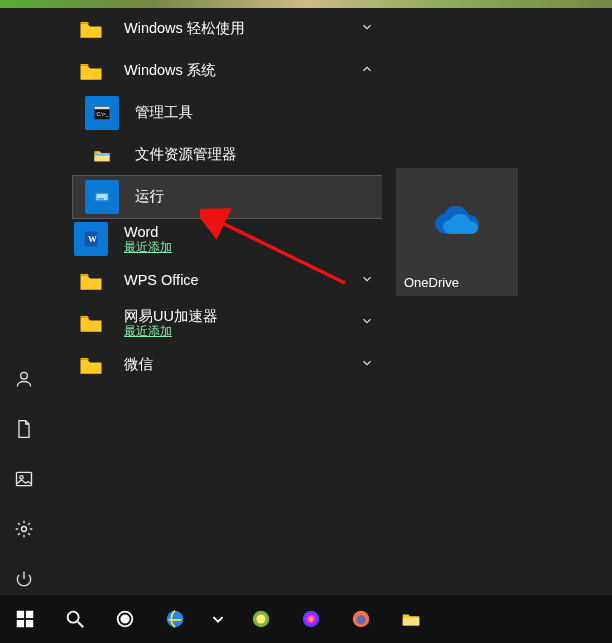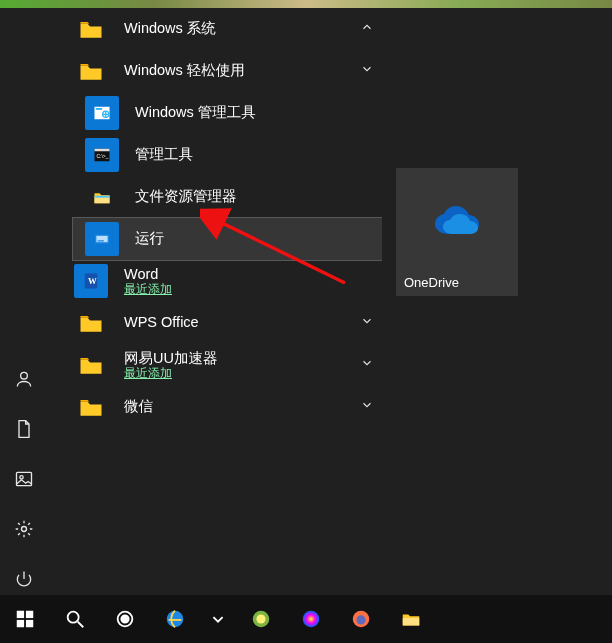--- a/index.html
+++ b/index.html
@@ -95,52 +95,39 @@
 
   <div class="list" id="list">
         <div class="item">
           <div class="ico img" style="background: transparent;">
             <svg viewBox="0 0 32 32" width="28" height="28">
               <path d="M4 10h8l3 3h13v13H4z" fill="#ffca28"></path>
               <path d="M4 8h8l2 2H4z" fill="#ffb300"></path>
             </svg>
           </div>
           <div class="stack">
+            <div class="lbl">Windows 轻松使用</div>
+          </div>
+          <div class="chev"><svg viewBox="0 0 24 24">
+              <path d="M6 9l6 6 6-6" fill="none" stroke="#ddd" stroke-width="2"></path>
+            </svg></div>
+        </div>
+        <div class="item">
+          <div class="ico img" style="background: transparent;">
+            <svg viewBox="0 0 32 32" width="28" height="28">
+              <path d="M4 10h8l3 3h13v13H4z" fill="#ffca28"></path>
+              <path d="M4 8h8l2 2H4z" fill="#ffb300"></path>
+            </svg>
+          </div>
+          <div class="stack">
             <div class="lbl">Windows 系统</div>
           </div>
           <div class="chev"><svg viewBox="0 0 24 24">
               <path d="M6 15l6-6 6 6" fill="none" stroke="#ddd" stroke-width="2"></path>
             </svg></div>
-        </div>
-        <div class="item">
-          <div class="ico img" style="background: transparent;">
-            <svg viewBox="0 0 32 32" width="28" height="28">
-              <path d="M4 10h8l3 3h13v13H4z" fill="#ffca28"></path>
-              <path d="M4 8h8l2 2H4z" fill="#ffb300"></path>
-            </svg>
-          </div>
-          <div class="stack">
-            <div class="lbl">Windows 轻松使用</div>
-          </div>
-          <div class="chev"><svg viewBox="0 0 24 24">
-              <path d="M6 9l6 6 6-6" fill="none" stroke="#ddd" stroke-width="2"></path>
-            </svg></div>
-        </div>
-        <div class="item indent">
-          <div class="ico tile">
-            <svg viewBox="0 0 32 32" width="28" height="28">
-              <rect x="4" y="6" width="24" height="20" fill="#fff"></rect>
-              <rect x="6" y="8" width="10" height="3" fill="#29b6f6"></rect>
-              <circle cx="22" cy="18" r="5" fill="none" stroke="#29b6f6" stroke-width="2"></circle>
-              <path d="M22 13v10M17 18h10" stroke="#29b6f6" stroke-width="2"></path>
-            </svg>
-          </div>
-          <div class="stack">
-            <div class="lbl">Windows 管理工具</div>
-          </div>
         </div>
         <div class="item indent">
           <div class="ico tile">
             <svg viewBox="0 0 32 32" width="28" height="28">
               <rect x="4" y="6" width="24" height="20" fill="#111"></rect>
               <rect x="4" y="6" width="24" height="4" fill="#ddd"></rect>
               <text x="7" y="20" font-size="8" fill="#fff">C:\&gt;_</text>
             </svg>
           </div>
           <div class="stack">

